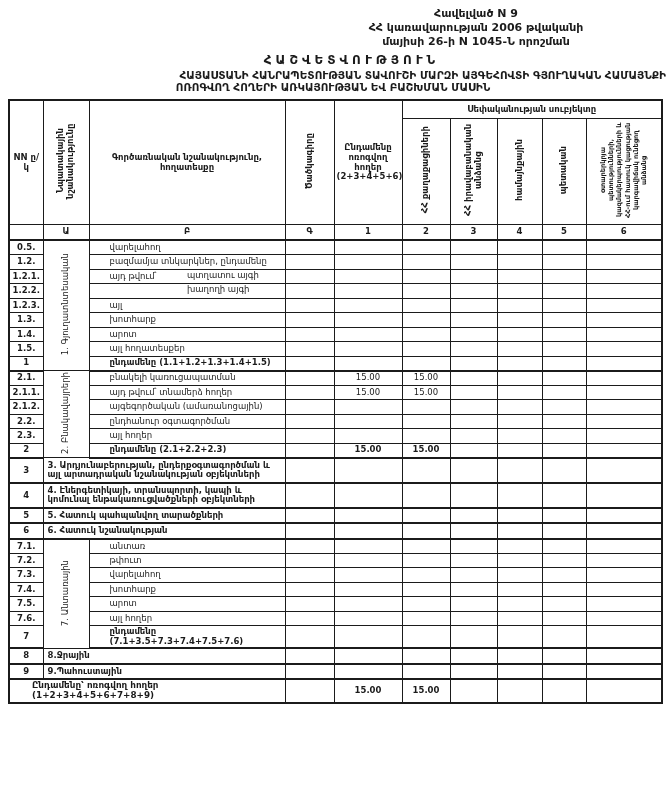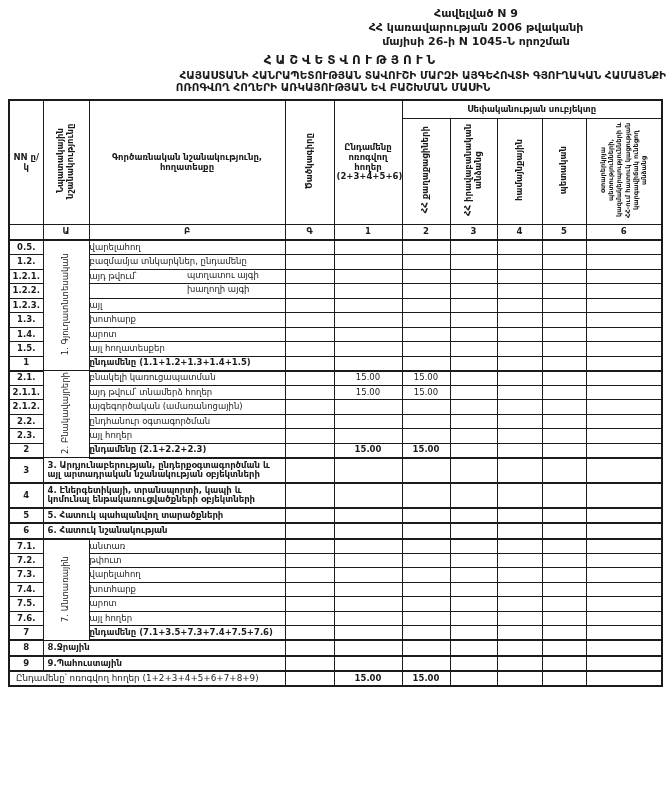--- a/index.html
+++ b/index.html
@@ -58,28 +58,28 @@
     font-weight: bold;
   }
   .v.small { font-size: 6.6px; line-height: 1.25; }
   .th-total { font-size: 8.3px; }
   .nnh { font-size: 8.5px; }
 
   tbody td { height: 14.5px; }
   td.nn { text-align: center; font-weight: bold; font-size: 8.5px; }
   td.grp { text-align: center; }
   td.grp .v { font-weight: normal; max-height: 130px; }
-  td.lbl { text-align: left; padding-left: 0; position: relative; }
+  td.lbl { text-align: left; padding-left: 20px; position: relative; }
   td.lbl .l2 { position: absolute; left: 50%; top: 1px; white-space: nowrap; }
   td.val { text-align: center; }
   tr.r-subtotal td.lbl, tr.r-subtotal td.val { font-weight: bold; }
   tr.r-subtotal td, tr.r-section td, tr.r-total td { border-bottom: 2px solid #1b1b1b; }
   tr.r-section td.lbl { font-weight: bold; padding: 2px 4px; }
   tr.r-total td { border-top: 2px solid #1b1b1b; }
-  td.grand { font-weight: normal; padding-left: 6px; font-size: 8.8px; }
+  td.grand { font-weight: bold; padding-left: 22px; font-size: 8.8px; }
   tr.r-total td.val { font-weight: bold; }
 
   .footer {
     display: flex;
     justify-content: space-between;
     align-items: flex-end;
     margin: 12px 20px 0 95px;
     font-weight: bold;
     font-size: 11px;
     line-height: 1.25;

